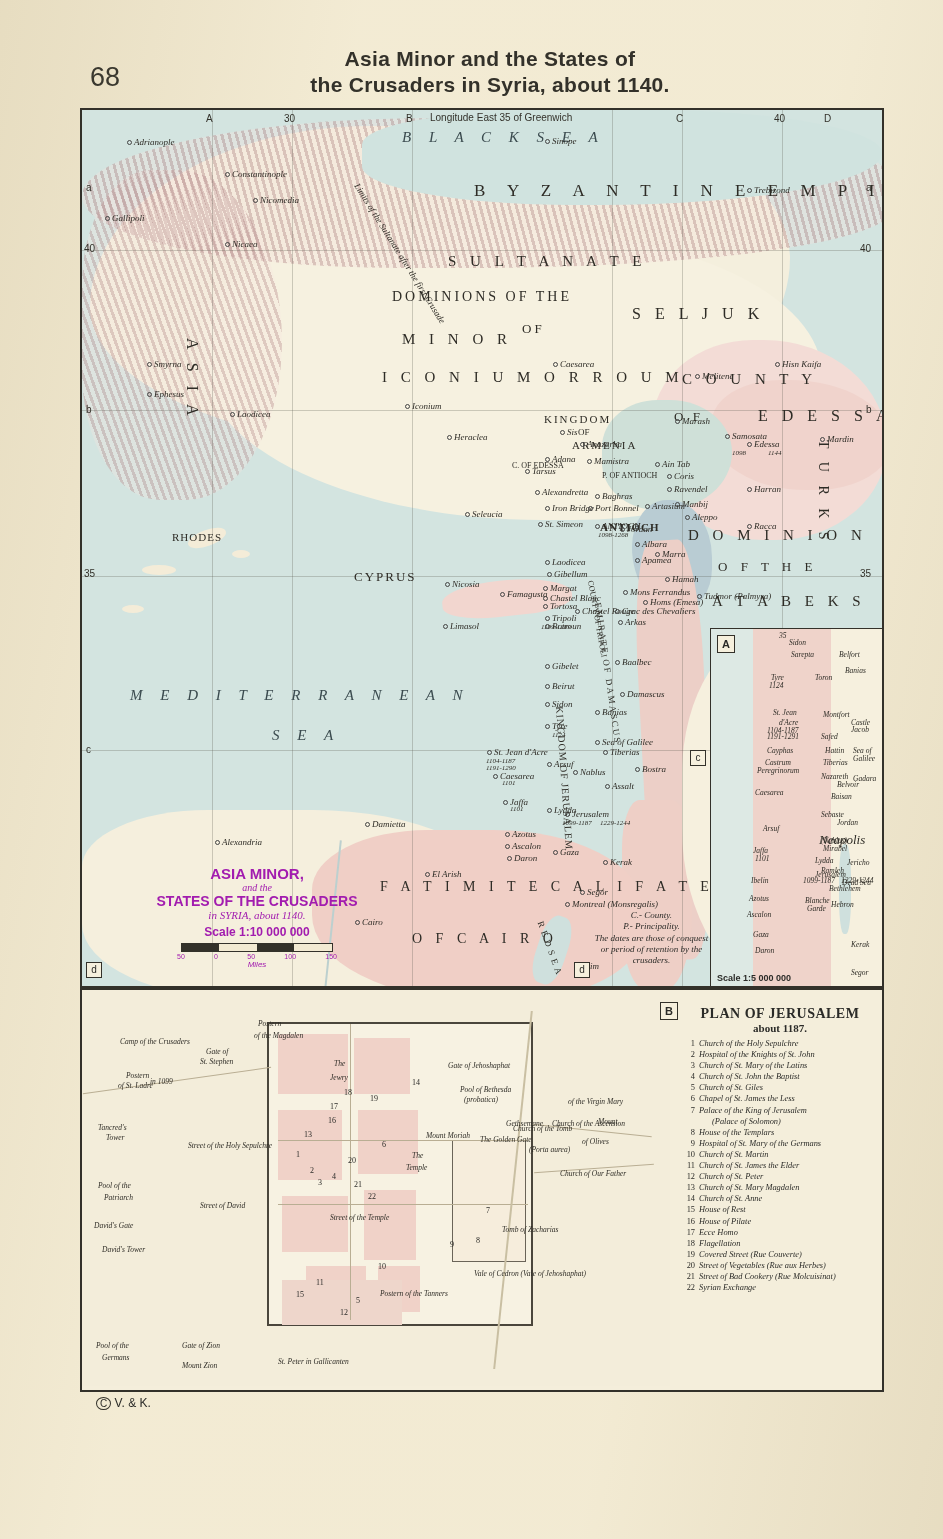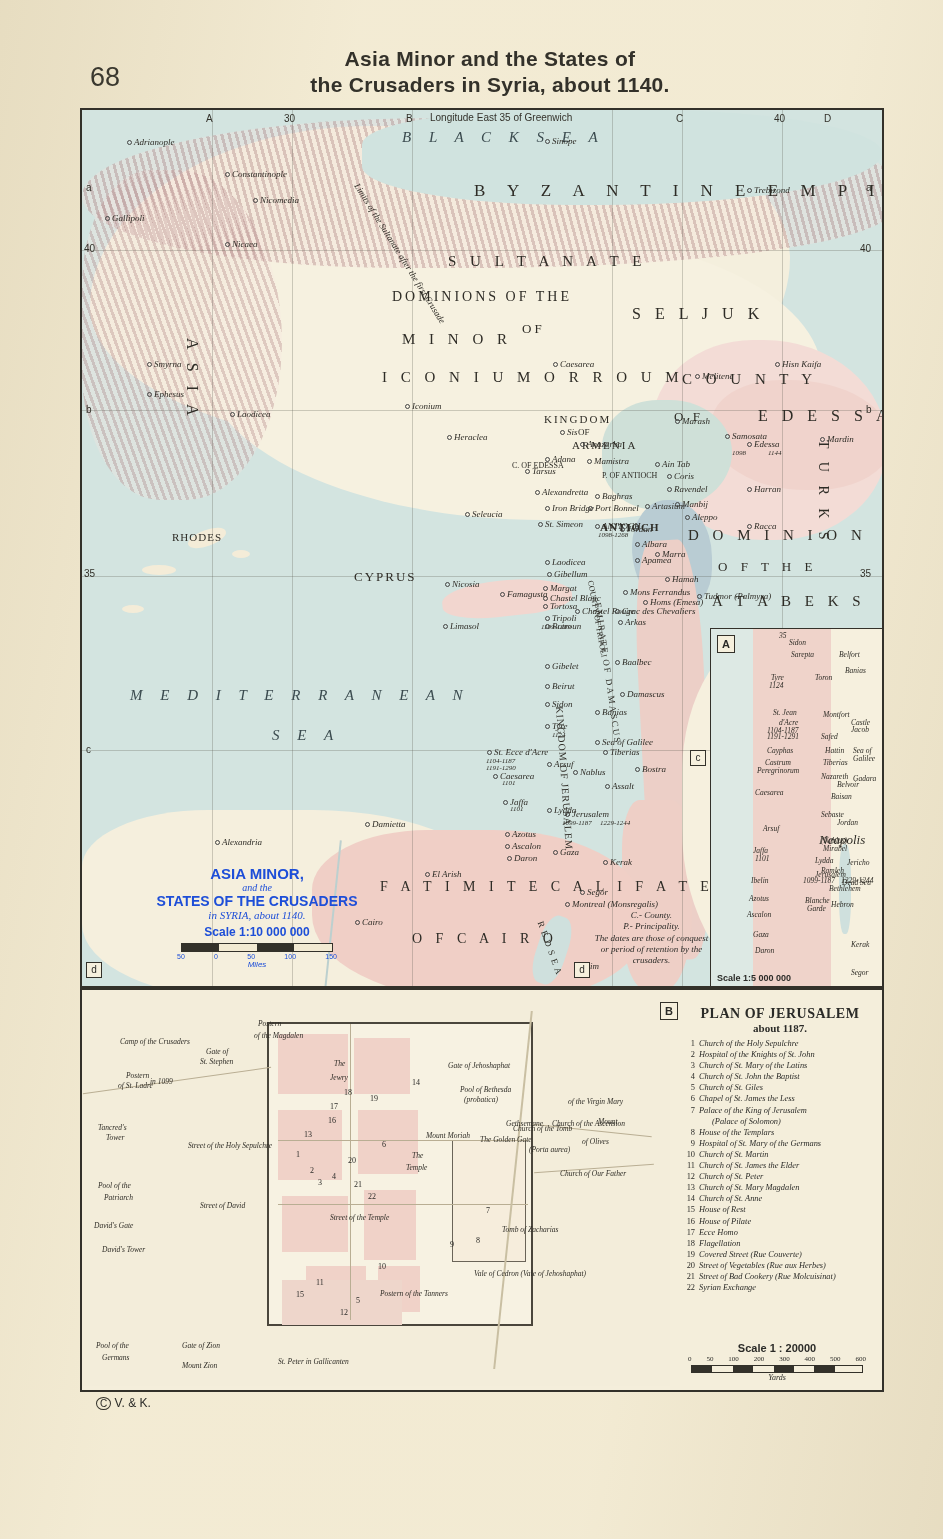--- a/index.html
+++ b/index.html
@@ -212,21 +212,21 @@
   }
 
   
   .inmap-title {
     position: absolute;
     left: 50px;
     top: 755px;
     width: 250px;
     text-align: center;
     font-family: "Liberation Sans", sans-serif;
-    color: #1d4ed8;
+    color: #a21caf;
   }
   .inmap-title .l1 { font-size: 15px; font-weight: bold; }
   .inmap-title .l2 { font-size: 10px; font-style: italic; font-family:"Liberation Serif",serif;}
   .inmap-title .l3 { font-size: 14px; font-weight: bold; }
   .inmap-title .l4 { font-size: 11px; font-style: italic; font-family:"Liberation Serif",serif;}
   .inmap-title .l5 { font-size: 12px; font-weight: bold; margin-top: 4px;}
   .scalebar {
     margin: 4px auto 0;
     width: 150px;
     height: 7px;
@@ -565,21 +565,21 @@
         <div class="lbl city dot" style="left: 622px; top: 482px;">Tudmor (Palmyra)</div>
         <div class="lbl city dot" style="left: 470px; top: 512px;">Botroun</div>
         <div class="lbl city dot" style="left: 470px; top: 552px;">Gibelet</div>
         <div class="lbl city dot" style="left: 540px; top: 548px;">Baalbec</div>
         <div class="lbl city dot" style="left: 470px; top: 572px;">Beirut</div>
         <div class="lbl city dot" style="left: 545px; top: 580px;">Damascus</div>
         <div class="lbl city dot" style="left: 470px; top: 590px;">Sidon</div>
         <div class="lbl city dot" style="left: 470px; top: 612px;">Tyre</div>
         <div class="lbl city dot" style="left: 520px; top: 598px;">Banias</div>
         <div class="lbl city dot" style="left: 520px; top: 628px;">Sea of Galilee</div>
-        <div class="lbl city dot" style="left: 412px; top: 638px;">St. Ecce d'Acre</div>
+        <div class="lbl city dot" style="left: 412px; top: 638px;">St. Jean d'Acre</div>
         <div class="lbl city dot" style="left: 528px; top: 638px;">Tiberias</div>
         <div class="lbl city dot" style="left: 418px; top: 662px;">Caesarea</div>
         <div class="lbl city dot" style="left: 472px; top: 650px;">Arsuf</div>
         <div class="lbl city dot" style="left: 498px; top: 658px;">Nablus</div>
         <div class="lbl city dot" style="left: 428px; top: 688px;">Jaffa</div>
         <div class="lbl city dot" style="left: 530px; top: 672px;">Assalt</div>
         <div class="lbl city dot" style="left: 490px; top: 700px;">Jerusalem</div>
         <div class="lbl city dot" style="left: 472px; top: 696px;">Lydda</div>
         <div class="lbl city dot" style="left: 560px; top: 655px;">Bostra</div>
         <div class="lbl city dot" style="left: 430px; top: 720px;">Azotus</div>
@@ -890,35 +890,20 @@
             <span class="num">21</span>
             <span>Street of Bad Cookery (Rue Molcuisinat)</span>
           </li>
           <li>
             <span class="num">22</span>
             <span>Syrian Exchange</span>
           </li>
         </ul>
     </div>
 
-    <div class="plan-scale">
-      <div class="t">Scale 1 : 20000</div>
-      <div class="nums" id="plan-scale-nums">
-          <span>0</span>
-          <span>50</span>
-          <span>100</span>
-          <span>200</span>
-          <span>300</span>
-          <span>400</span>
-          <span>500</span>
-          <span>600</span>
-        </div>
-      <div class="bar"></div>
-      <div class="unit">Yards</div>
-    </div>
   </div>
 
   <div class="copyright">
     <span style="border:1px solid #33312a;border-radius:50%;padding:0 3px;font-size:10px;">C</span>
     <span>V. &amp; K.</span>
   </div>
 
 </div>
 
 </body></html>

